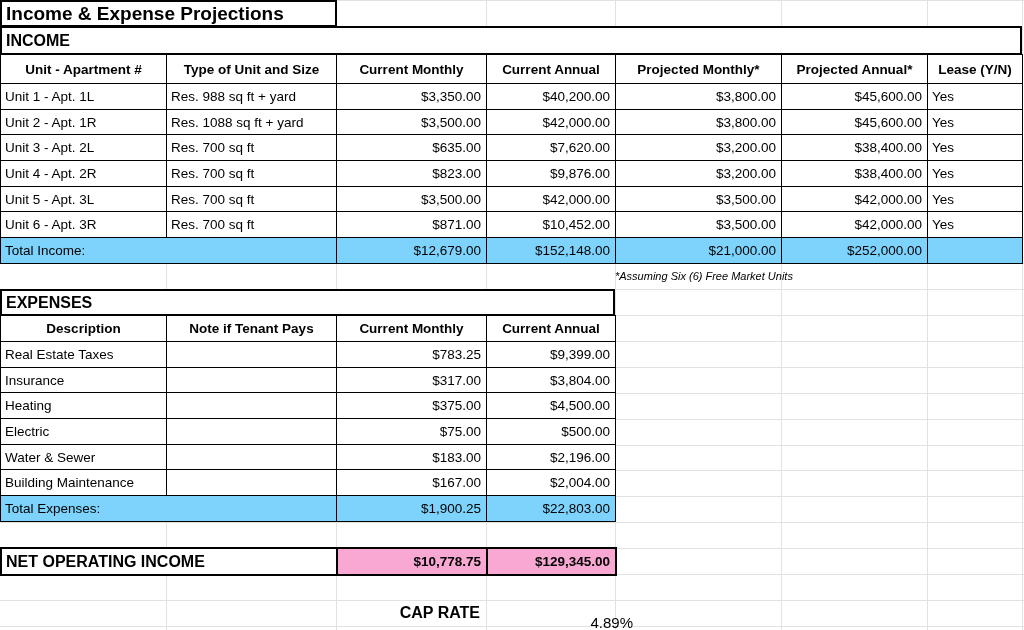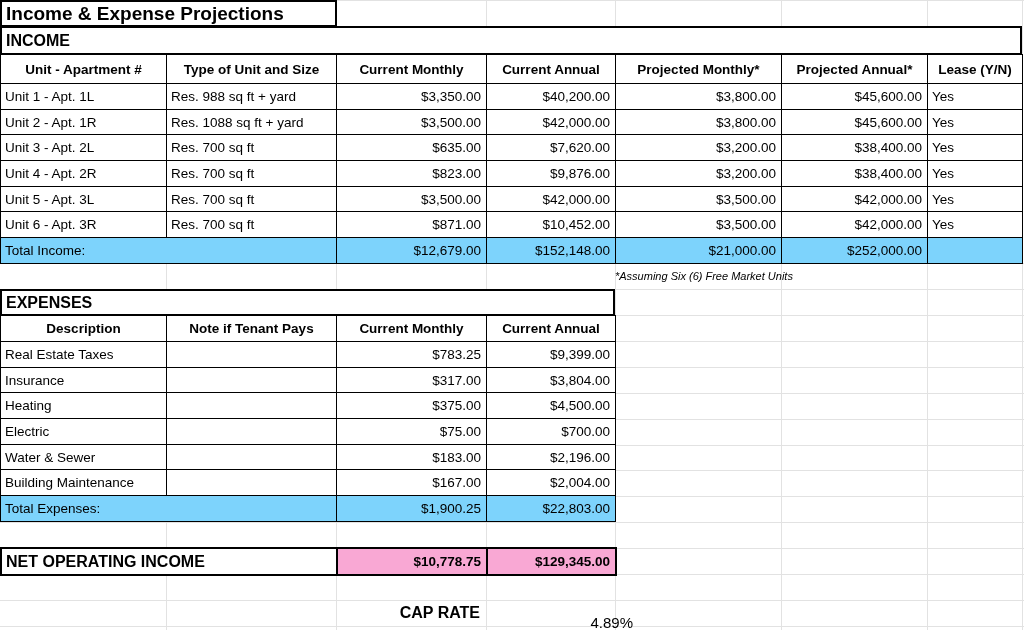--- a/index.html
+++ b/index.html
@@ -183,21 +183,21 @@
       <tr class="dr">
         <td>Heating</td>
         <td></td>
         <td class="r">$375.00</td>
         <td class="r">$4,500.00</td>
       </tr>
       <tr class="dr">
         <td>Electric</td>
         <td></td>
         <td class="r">$75.00</td>
-        <td class="r">$700.00</td>
+        <td class="r">$500.00</td>
       </tr>
       <tr class="dr">
         <td>Water &amp; Sewer</td>
         <td></td>
         <td class="r">$183.00</td>
         <td class="r">$2,196.00</td>
       </tr>
       <tr class="dr">
         <td>Building Maintenance</td>
         <td></td>

